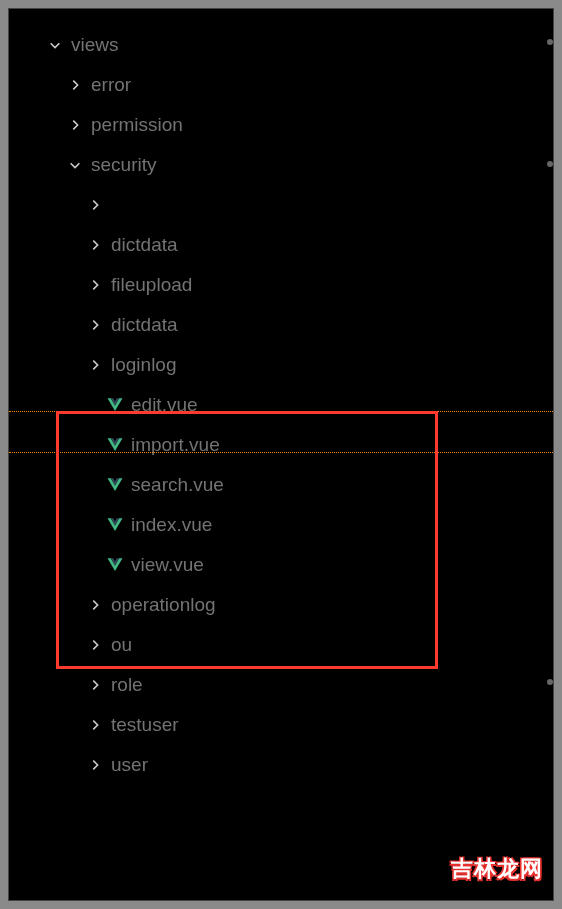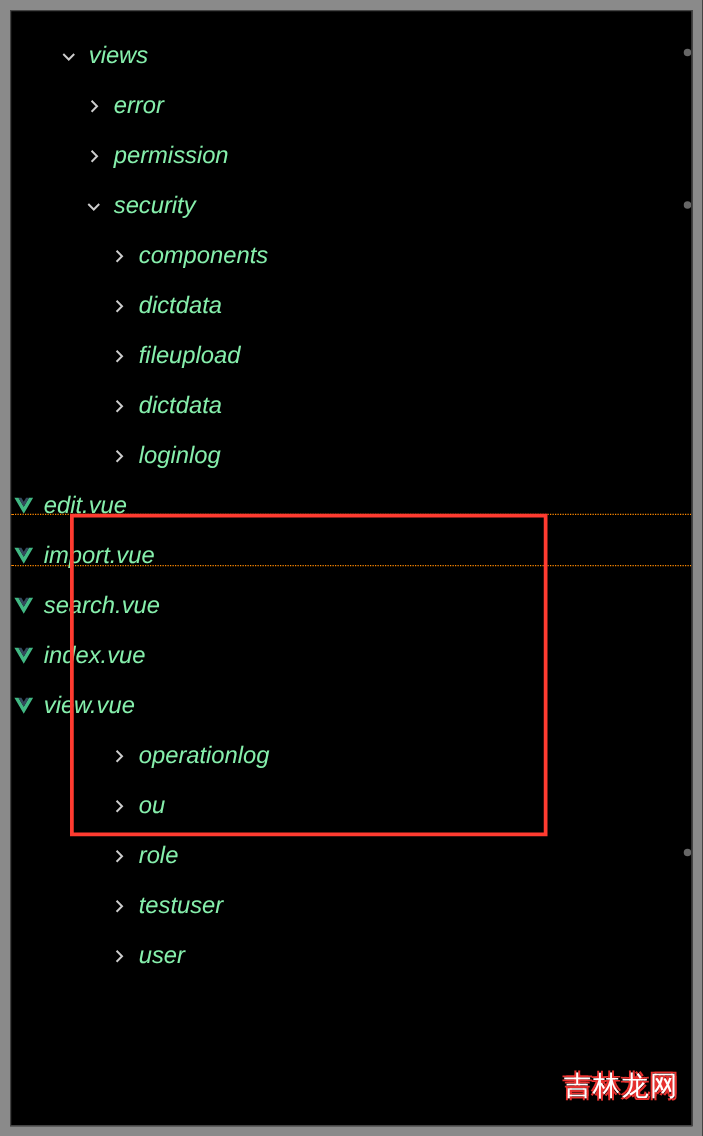--- a/index.html
+++ b/index.html
@@ -40,25 +40,25 @@
     .chevron svg { stroke: #ccc; stroke-width: 1.8; fill: none; }
     .vue-icon {
       width: 20px;
       height: 20px;
       display: inline-flex;
       align-items: center;
       justify-content: center;
       margin-right: 6px;
       flex-shrink: 0;
     }
-    .label { color: #86efac; font-weight: 400; font-style: italic; }
+    .label { color: #737373; font-weight: 400; }
     .indent-0 { padding-left: 36px; }
     .indent-1 { padding-left: 56px; }
     .indent-2 { padding-left: 76px; }
-    .indent-3 { }
+    .indent-3 { padding-left: 96px; }
     .highlight-box {
       position: absolute;
       border: 3px solid #ff3b30;
       pointer-events: none;
       left: 47px;
       top: 402px;
       width: 382px;
       height: 258px;
     }
     .dotted-line {
@@ -77,21 +77,21 @@
       width: 6px;
       height: 6px;
       background: #666;
       border-radius: 50%;
     }
     .watermark {
       position: absolute;
       right: 10px;
       bottom: 16px;
       color: #fff;
-      font-weight: 400;
+      font-weight: 700;
       font-size: 22px;
       text-shadow: -1.5px -1.5px 0 #e8312f, 1.5px -1.5px 0 #e8312f, -1.5px 1.5px 0 #e8312f, 1.5px 1.5px 0 #e8312f;
       letter-spacing: 1px;
       font-family: "Microsoft YaHei", sans-serif;
     }
   </style>
 </head>
 <body>
 
 <div class="panel">
@@ -131,21 +131,20 @@
     </span>
     <span class="label">security</span>
   </div>
 
   <div class="tree-row indent-2">
     <span class="chevron">
       <svg viewBox="0 0 16 16" width="14" height="14">
           <path d="M6 3l5 5-5 5"></path>
         </svg>
     </span>
-    <span class="label">components</span>
   </div>
 
   <div class="tree-row indent-2">
     <span class="chevron">
       <svg viewBox="0 0 16 16" width="14" height="14">
           <path d="M6 3l5 5-5 5"></path>
         </svg>
     </span>
     <span class="label">dictdata</span>
   </div>

